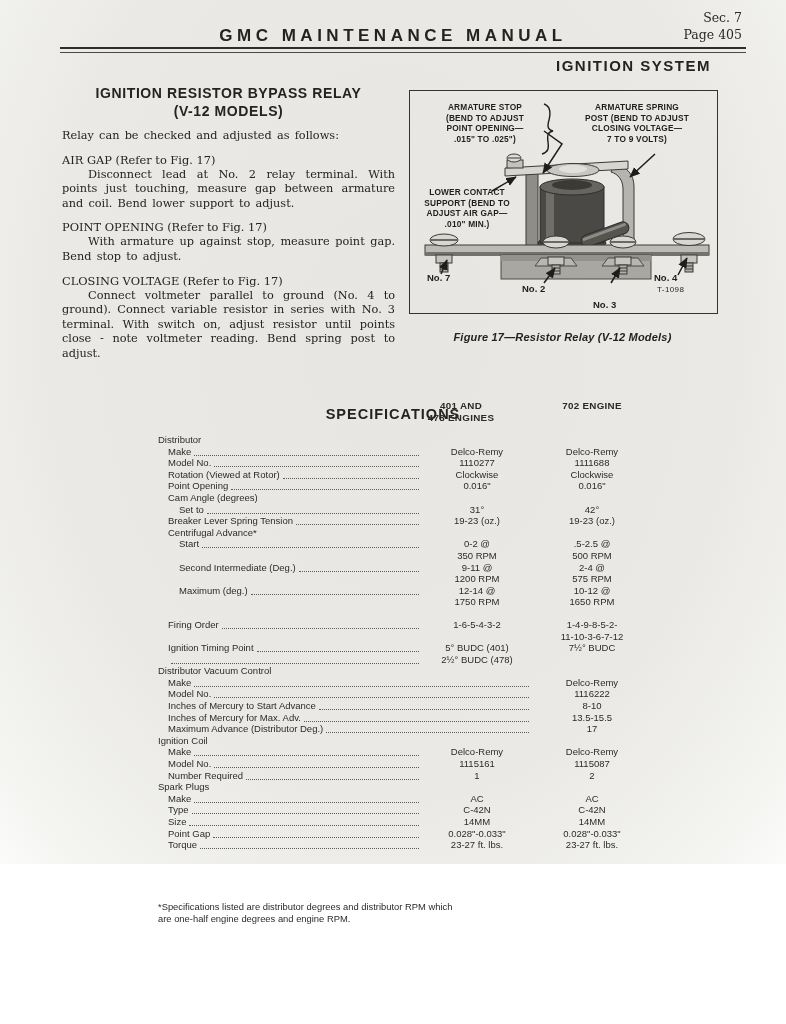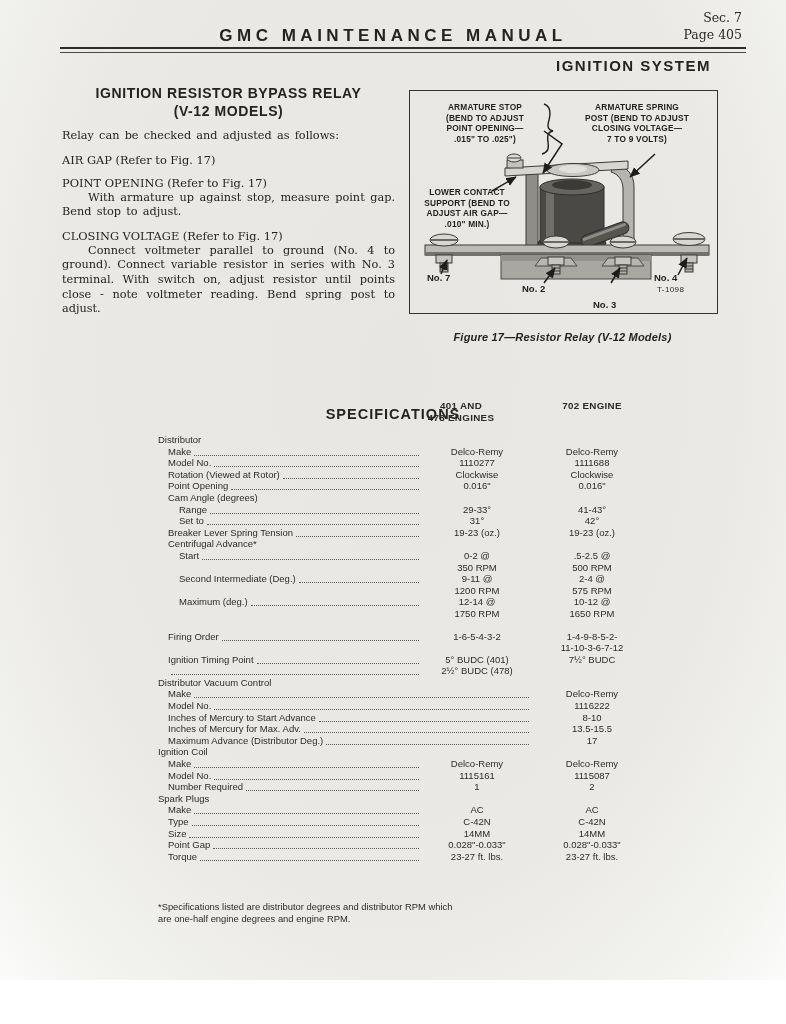--- a/index.html
+++ b/index.html
@@ -1,18 +1,18 @@
 <!DOCTYPE html>
 <html><head>
 <meta charset="utf-8">
 <style>
   html,body{margin:0;padding:0;}
   body{width:786px;height:1024px;overflow:hidden;
        font-family:"Liberation Sans",sans-serif;color:#262522;}
-  .page{position:relative;width:786px;height:980px;
+  .page{position:relative;width:786px;height:864px;
         background:radial-gradient(ellipse at 50% 38%, #e7e6e2 0%, #eae9e5 62%, #f3f3f0 88%, #fbfbfa 100%);}
 
   
   .manual-title{position:absolute;left:0;right:0;top:26px;text-align:center;
     font-weight:bold;font-size:17px;letter-spacing:4.5px;color:#242320;}
   .secpage{position:absolute;right:44px;top:9px;text-align:right;
     font-family:"DejaVu Serif",serif;font-size:12.5px;line-height:17px;color:#2a2925;}
   .rule-double{position:absolute;left:60px;right:40px;top:47px;height:3px;
     border-top:2.5px solid #2e2d29;border-bottom:1px solid #4a4944;}
   .system-title{position:absolute;right:75px;top:57px;font-weight:bold;
@@ -71,20 +71,21 @@
   </div>
   <div class="manual-title">GMC MAINTENANCE MANUAL</div>
   <div class="rule-double"></div>
   <div class="system-title">IGNITION SYSTEM</div>
 
   <div class="article">
     <h2>IGNITION RESISTOR BYPASS RELAY
 (V-12 MODELS)</h2>
     <p class="intro">Relay can be checked and adjusted as follows:</p>
     <div class="sect-h">AIR GAP (Refer to Fig. 17)</div>
+    <p class="sect-b">Disconnect lead at No. 2 relay terminal. With points just touching, measure gap between armature and coil. Bend lower support to adjust.</p>
     <div class="sect-h">POINT OPENING (Refer to Fig. 17)</div>
     <p class="sect-b">With armature up against stop, measure point gap. Bend stop to adjust.</p>
     <div class="sect-h">CLOSING VOLTAGE (Refer to Fig. 17)</div>
     <p class="sect-b">Connect voltmeter parallel to ground (No. 4 to ground). Connect variable resistor in series with No. 3 terminal. With switch on, adjust resistor until points close - note voltmeter reading. Bend spring post to adjust.</p>
   </div>
 
   <div class="figure-box">
     <svg width="307" height="222" viewBox="0 0 307 222">
       <defs>
         <marker id="ah" markerWidth="9" markerHeight="8" refX="6.5" refY="3" orient="auto">
@@ -229,30 +230,20 @@
           <div>0.016"</div>
         </div>
         <div class="cell c2">
           <div>0.016"</div>
         </div>
       </div>
       <div class="srow">
         <div class="slbl ind1">Cam Angle (degrees)</div>
       </div>
       <div class="srow">
-        <div class="slbl ind2">Range</div>
-        <div class="leader"></div>
-        <div class="cell c1">
-          <div>29-33°</div>
-        </div>
-        <div class="cell c2">
-          <div>41-43°</div>
-        </div>
-      </div>
-      <div class="srow">
         <div class="slbl ind2">Set to</div>
         <div class="leader"></div>
         <div class="cell c1">
           <div>31°</div>
         </div>
         <div class="cell c2">
           <div>42°</div>
         </div>
       </div>
       <div class="srow">

